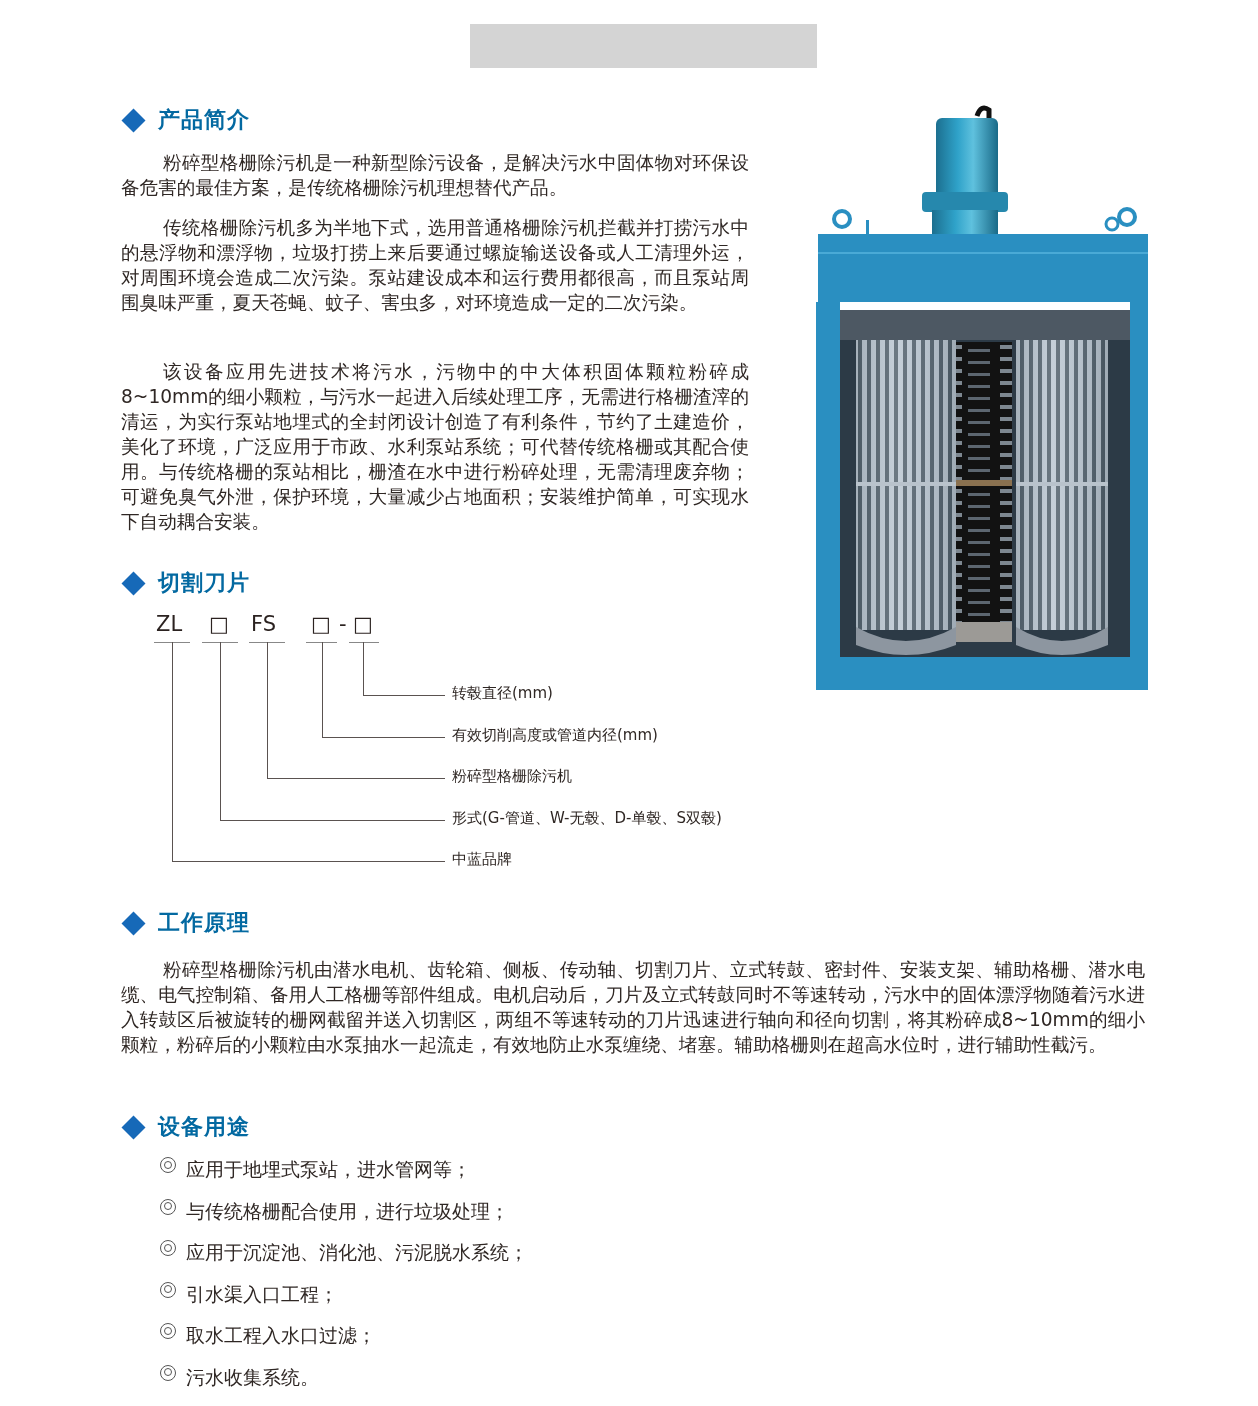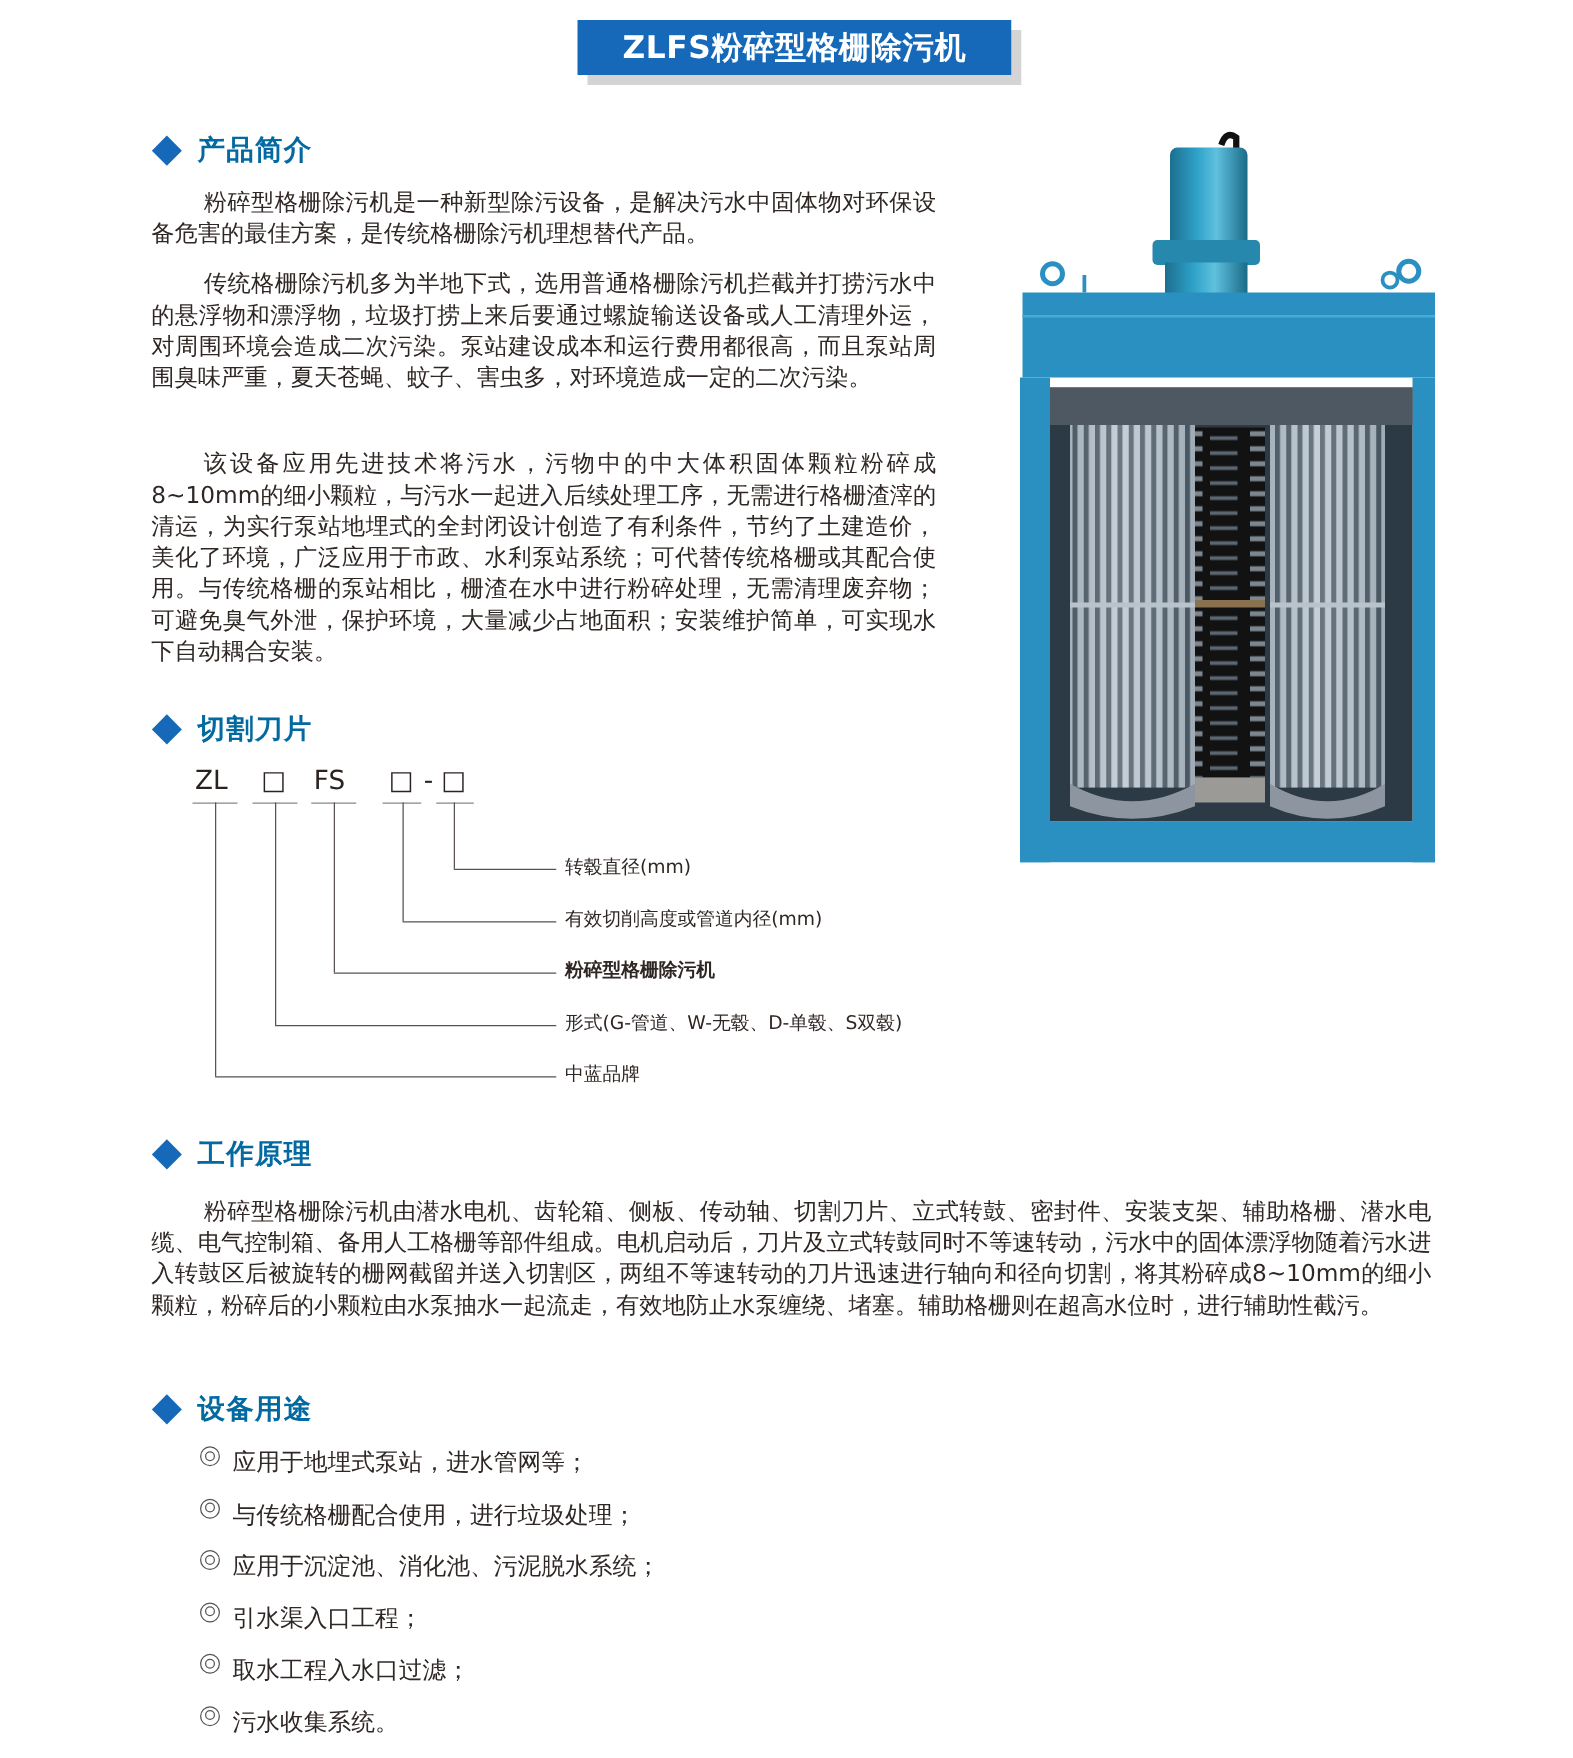--- a/index.html
+++ b/index.html
@@ -30,21 +30,20 @@
   .use-list { position: absolute; left: 160px; top: 1157px; }
   .use-item { display: flex; align-items: flex-start; height: 41.5px; font-size: 19px; color: #2f2724; }
   .use-bullet { display: inline-block; width: 16px; height: 16px; border: 1.5px solid #555; border-radius: 50%; position: relative; margin-right: 10px; }
   .use-bullet::after { content: ""; position: absolute; left: 2.5px; top: 2.5px; width: 8px; height: 8px; border: 1.5px solid #555; border-radius: 50%; box-sizing: border-box; }
 </style>
 </head>
 <body>
 
 <div class="title-wrap">
   <div class="title-shadow"></div>
-  <div class="title-box">ZLFS粉碎型格栅除污机</div>
 </div>
 
 <div class="sec-head" style="top:105px;">
   <span class="diamond"></span>
   <span class="sec-title">产品简介</span>
 </div>
 <p class="para indent" style="top:150px;">粉碎型格栅除污机是一种新型除污设备，是解决污水中固体物对环保设备危害的最佳方案，是传统格栅除污机理想替代产品。</p>
 <p class="para indent" style="top:215px;">传统格栅除污机多为半地下式，选用普通格栅除污机拦截并打捞污水中的悬浮物和漂浮物，垃圾打捞上来后要通过螺旋输送设备或人工清理外运，对周围环境会造成二次污染。泵站建设成本和运行费用都很高，而且泵站周围臭味严重，夏天苍蝇、蚊子、害虫多，对环境造成一定的二次污染。</p>
 <p class="para indent" style="top:359px;">该设备应用先进技术将污水，污物中的中大体积固体颗粒粉碎成8~10mm的细小颗粒，与污水一起进入后续处理工序，无需进行格栅渣滓的清运，为实行泵站地埋式的全封闭设计创造了有利条件，节约了土建造价，美化了环境，广泛应用于市政、水利泵站系统；可代替传统格栅或其配合使用。与传统格栅的泵站相比，栅渣在水中进行粉碎处理，无需清理废弃物；可避免臭气外泄，保护环境，大量减少占地面积；安装维护简单，可实现水下自动耦合安装。</p>
 
@@ -137,21 +136,21 @@
   <div class="hline" style="left:322px;top:737px;width:123px;"></div>
   <div class="vline" style="left:267px;height:136px;"></div>
   <div class="hline" style="left:267px;top:778px;width:178px;"></div>
   <div class="vline" style="left:220px;height:178px;"></div>
   <div class="hline" style="left:220px;top:820px;width:225px;"></div>
   <div class="vline" style="left:172px;height:219px;"></div>
   <div class="hline" style="left:172px;top:861px;width:273px;"></div>
 
   <span class="leader-label" style="top:684px;">转毂直径(mm)</span>
   <span class="leader-label" style="top:726px;">有效切削高度或管道内径(mm)</span>
-  <span class="leader-label" style="top:767px;font-weight:bold;">粉碎型格栅除污机</span>
+  <span class="leader-label" style="top:767px;">粉碎型格栅除污机</span>
   <span class="leader-label" style="top:809px;">形式(G-管道、W-无毂、D-单毂、S双毂)</span>
   <span class="leader-label" style="top:850px;">中蓝品牌</span>
 </div>
 
 <div class="sec-head" style="top:908px;">
   <span class="diamond"></span>
   <span class="sec-title">工作原理</span>
 </div>
 <p class="para indent wide" style="top:957px;">粉碎型格栅除污机由潜水电机、齿轮箱、侧板、传动轴、切割刀片、立式转鼓、密封件、安装支架、辅助格栅、潜水电缆、电气控制箱、备用人工格栅等部件组成。电机启动后，刀片及立式转鼓同时不等速转动，污水中的固体漂浮物随着污水进入转鼓区后被旋转的栅网截留并送入切割区，两组不等速转动的刀片迅速进行轴向和径向切割，将其粉碎成8~10mm的细小颗粒，粉碎后的小颗粒由水泵抽水一起流走，有效地防止水泵缠绕、堵塞。辅助格栅则在超高水位时，进行辅助性截污。</p>
 

